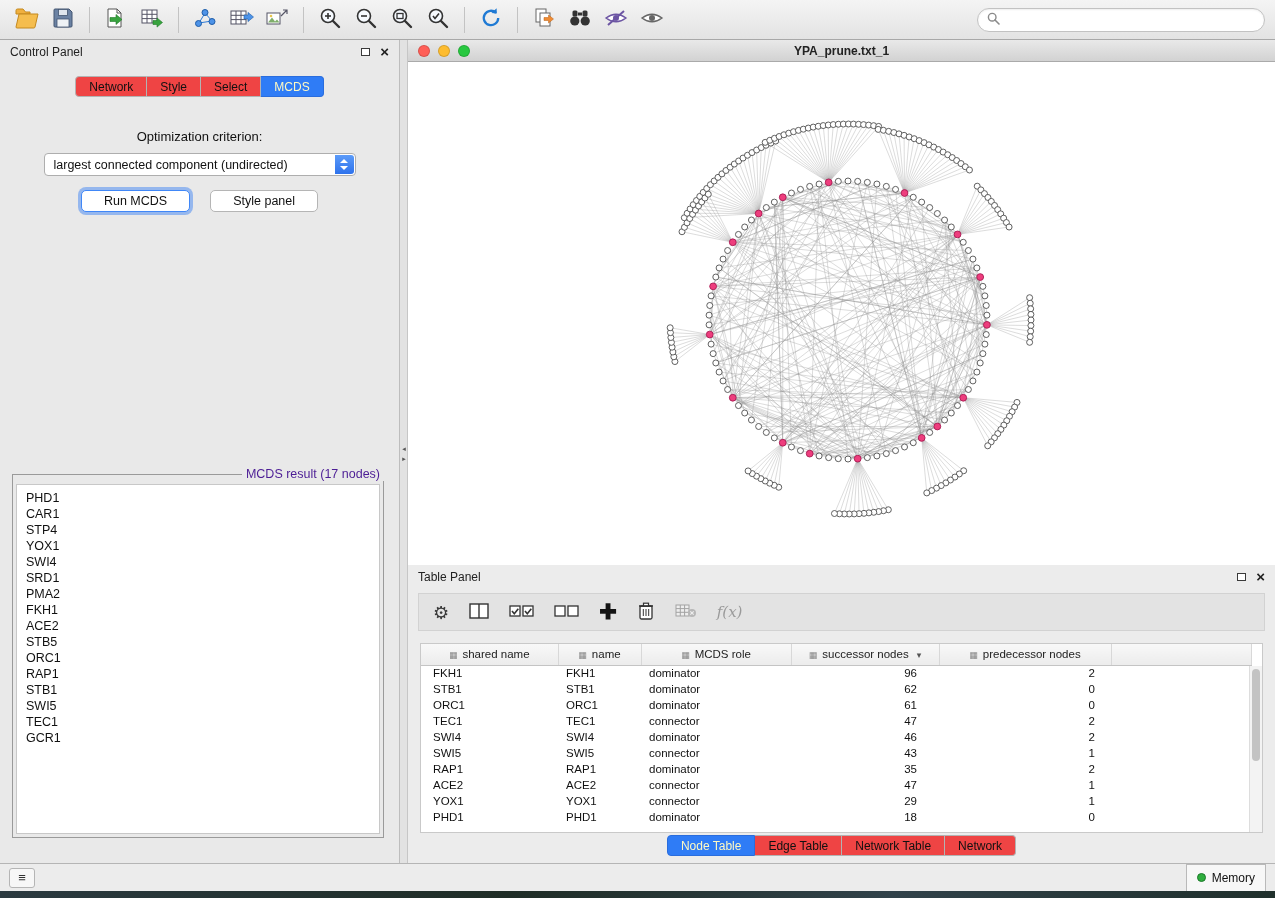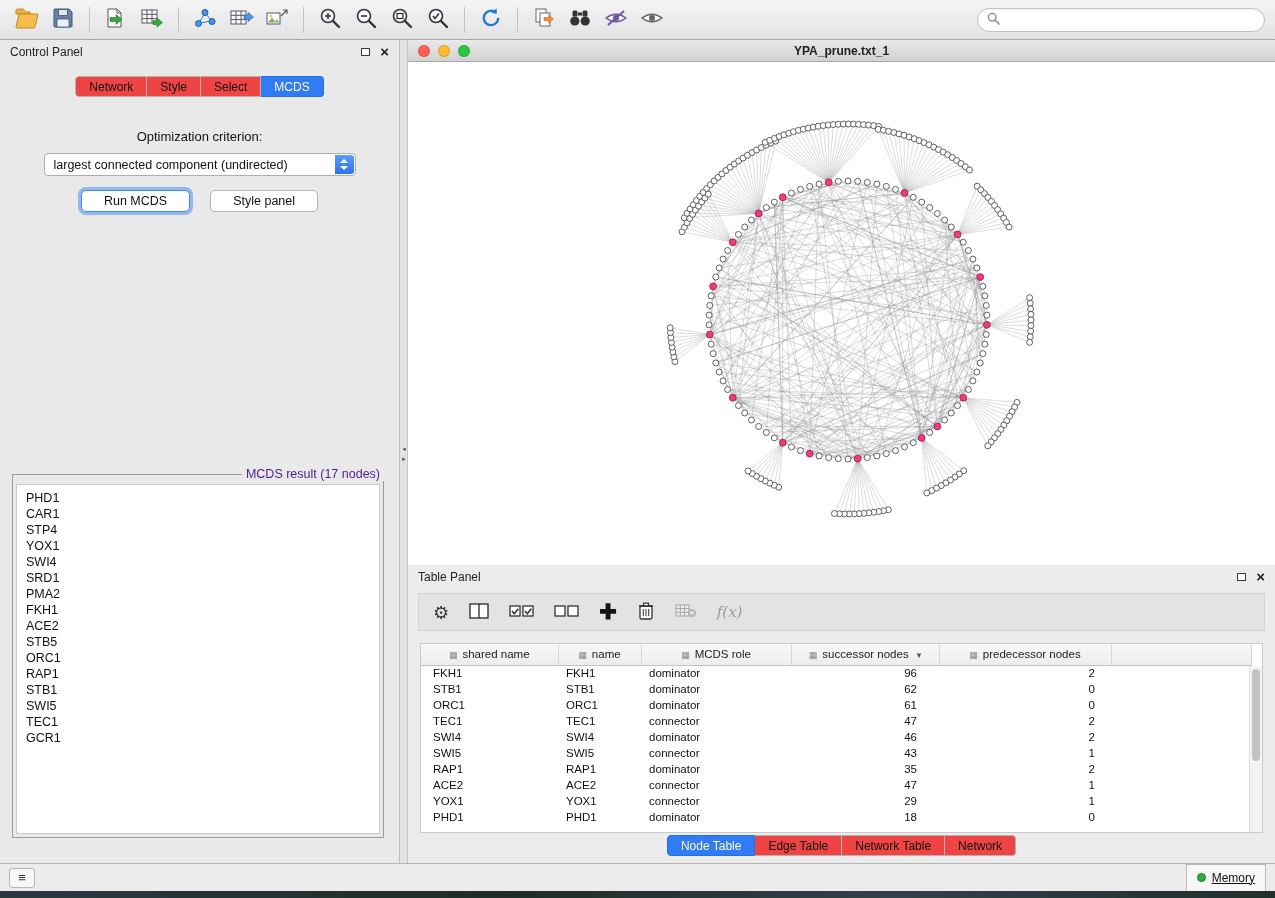--- a/index.html
+++ b/index.html
@@ -92,21 +92,21 @@
     background:#f3f3f3; border-left:1px solid #ddd; }
   .tp-thumb { position:absolute; top:3px; left:2px; right:2px; height:92px; background:#c3c3c3; border-radius:6px; }
   .tp-tabs { position:absolute; bottom:7px; left:0; right:0; display:flex; justify-content:center; }
 
   
   .statusbar { position:absolute; left:0; right:0; bottom:7px; height:28px; background:#ececec;
     border-top:1px solid #b5b5b5; display:flex; align-items:center; padding:0 9px; }
   .menu-btn { width:26px; height:20px; border:1px solid #b5b5b5; border-radius:3px; background:#f7f7f7;
     display:flex; align-items:center; justify-content:center; font-size:13px; color:#333; }
   .memory-btn { margin-left:auto; height:28px; border:1px solid #b9b9b9; border-radius:0;
-    background:#f7f7f7; display:flex; align-items:center; gap:6px; padding:0 10px; font-size:12px; color:#111;text-decoration:underline; }
+    background:#f7f7f7; display:flex; align-items:center; gap:6px; padding:0 10px; font-size:12px; color:#111; }
   .mem-dot { width:9px; height:9px; border-radius:50%; border:1px solid #1d7a2b; }
   .desktop-edge { position:absolute; left:0; right:0; bottom:0; height:7px;
     background:linear-gradient(90deg,#2b3a40,#1f2d26 40%,#31424a 70%,#20302c); }
 </style>
 </head>
 <body>
 
 <div id="app">
 
   <div class="toolbar">

